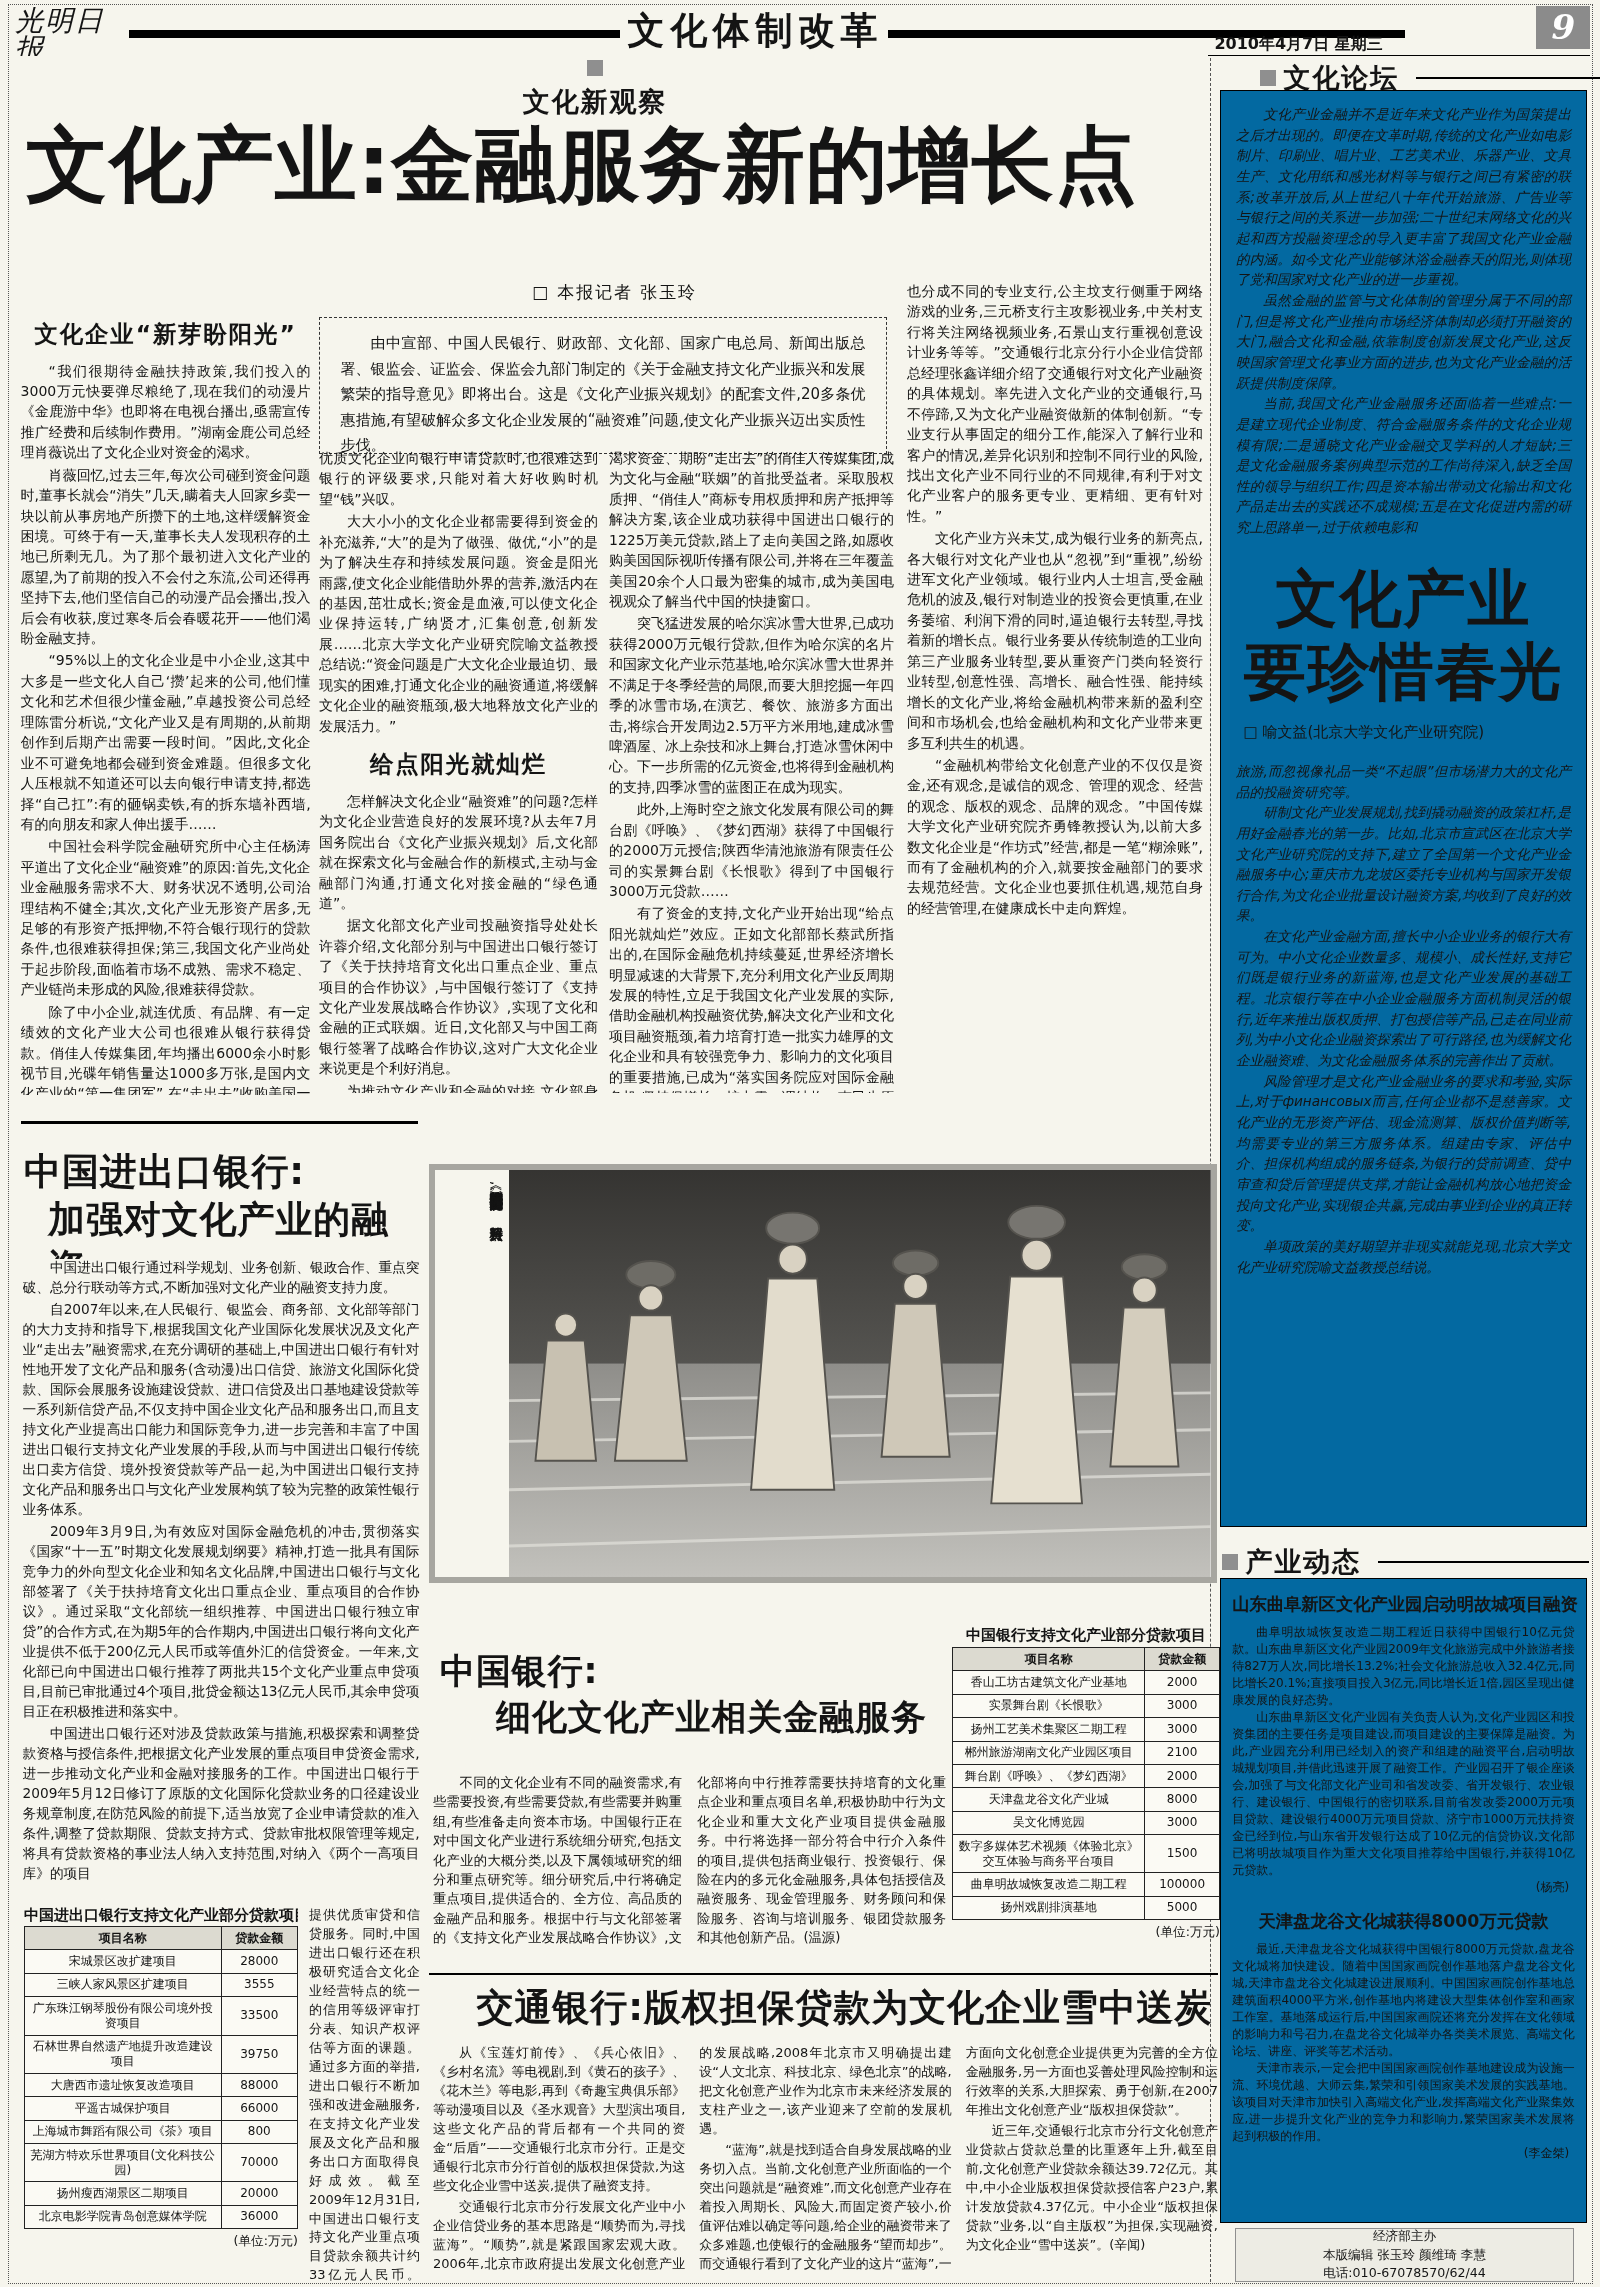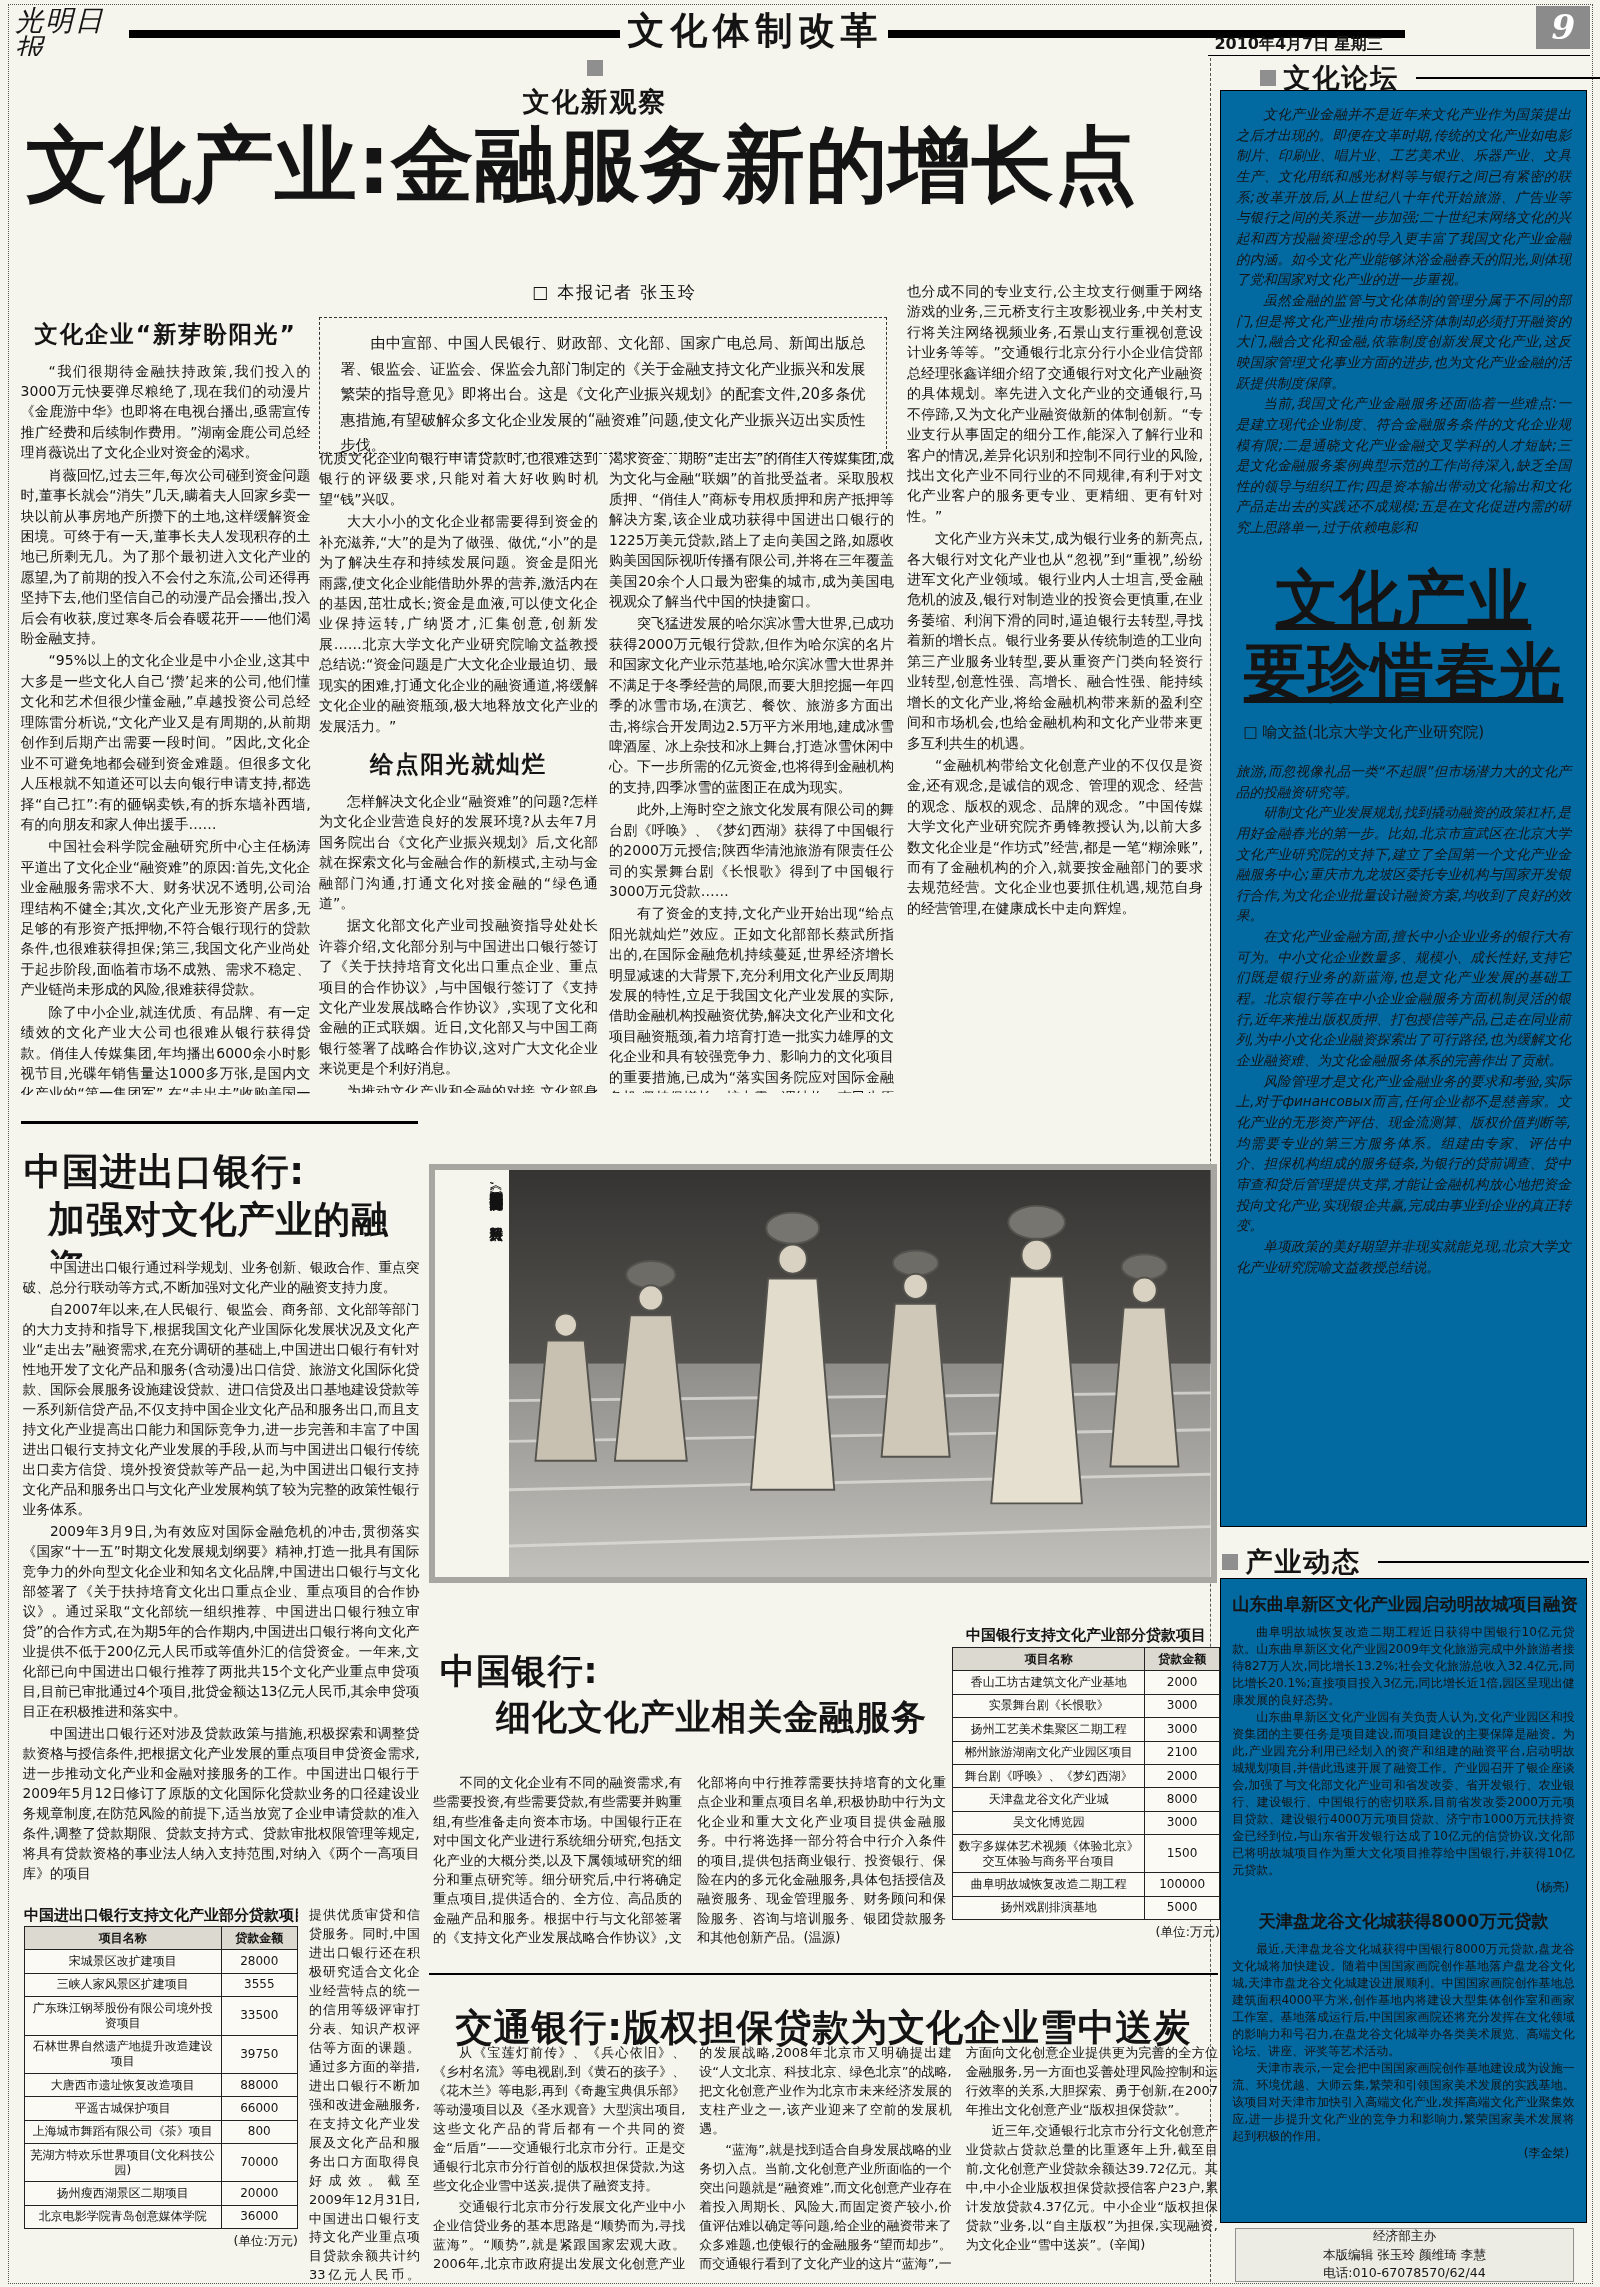--- a/index.html
+++ b/index.html
@@ -54,21 +54,21 @@
   .photo-caption{width:67px;flex:0 0 auto;writing-mode:vertical-rl;font-size:13.6px;line-height:1.45;
     padding:11.2px 3.7px;text-align:left;background:#f6f5ed;}
   .photo-caption .credit{font-weight:bold;margin-top:13px;}
   .photo-img{flex:1 1 auto;}
   
   .v-sep{border-left:1.4px dashed #555;}
   .forum-box,.news-box{border:1.9px solid #000;background:#0369a1;}
   .forum-body{font-size:13.6px;line-height:1.52;text-align:justify;font-style:oblique;}
   .forum-body p{margin:0;text-indent:2em;}
   .forum-body p.flush{text-indent:0;}
-  .forum-headline{font-size:62px;font-weight:900;line-height:1.18;text-align:center;letter-spacing:1.9px;font-style:normal;text-decoration:underline;}
+  .forum-headline{font-size:62px;font-weight:900;line-height:1.18;text-align:center;letter-spacing:1.9px;font-style:normal;}
   .forum-byline{font-size:15px;margin:13px 0 17px 7.5px;font-style:normal;}
   .news-title{font-size:17.3px;font-weight:900;text-align:center;white-space:nowrap;margin:9.4px 0 7.5px 0;}
   .news-body{font-size:12px;line-height:1.42;text-align:justify;}
   .news-body p{margin:0;text-indent:2em;}
   .news-author{text-align:right;font-size:12px;padding-right:5.6px;}
   .footer-box{border:1.9px solid #8f8f8f;background:#edece4;text-align:center;font-size:12.6px;line-height:1.5;
     display:flex;flex-direction:column;justify-content:center;}
   .footer-box div{white-space:nowrap;}
 </style>
 </head>
@@ -345,21 +345,21 @@
         <tr>
           <td>扬州戏剧排演基地</td>
           <td>5000</td>
         </tr>
       </tbody>
   </table>
   <div class="tbl-unit">(单位:万元)</div>
 </div>
 
 <div class="abs rule-h" style="left:429px;top:1973px;width:789px;height:1.9px;"></div>
-<div class="abs art-headline bocom-headline" style="left:429px;top:1984px;width:789px;height:51px;margin-top:20px;">交通银行:版权担保贷款为文化企业雪中送炭</div>
+<div class="abs art-headline bocom-headline" style="left:450px;top:1984px;width:789px;height:51px;">交通银行:版权担保贷款为文化企业雪中送炭</div>
 <div class="abs body-col three-col" style="left:433px;top:2044px;width:785px;height:236px;font-size:13px;">
   <div>
       <p>从《宝莲灯前传》、《兵心依旧》、《乡村名流》等电视剧,到《黄石的孩子》、《花木兰》等电影,再到《奇趣宝典俱乐部》等动漫项目以及《圣水观音》大型演出项目,这些文化产品的背后都有一个共同的资金“后盾”——交通银行北京市分行。正是交通银行北京市分行首创的版权担保贷款,为这些文化企业雪中送炭,提供了融资支持。</p>
       <p>交通银行北京市分行发展文化产业中小企业信贷业务的基本思路是“顺势而为,寻找蓝海”。“顺势”,就是紧跟国家宏观大政。2006年,北京市政府提出发展文化创意产业的发展战略,2008年北京市又明确提出建设“人文北京、科技北京、绿色北京”的战略,把文化创意产业作为北京市未来经济发展的支柱产业之一,该产业迎来了空前的发展机遇。</p>
       <p>“蓝海”,就是找到适合自身发展战略的业务切入点。当前,文化创意产业所面临的一个突出问题就是“融资难”,而文化创意产业存在着投入周期长、风险大,而固定资产较小,价值评估难以确定等问题,给企业的融资带来了众多难题,也使银行的金融服务“望而却步”。而交通银行看到了文化产业的这片“蓝海”,一方面向文化创意企业提供更为完善的全方位金融服务,另一方面也妥善处理风险控制和运行效率的关系,大胆探索、勇于创新,在2007年推出文化创意产业“版权担保贷款”。</p>
       <p>近三年,交通银行北京市分行文化创意产业贷款占贷款总量的比重逐年上升,截至目前,文化创意产业贷款余额达39.72亿元。其中,中小企业版权担保贷款授信客户23户,累计发放贷款4.37亿元。中小企业“版权担保贷款”业务,以“自主版权”为担保,实现融资,为文化企业“雪中送炭”。(辛闻)</p>
     </div>
 </div>
 
 <div class="abs forum-box" style="left:1220px;top:90px;width:367px;height:1437px;padding:13px 15px;box-sizing:border-box;">

